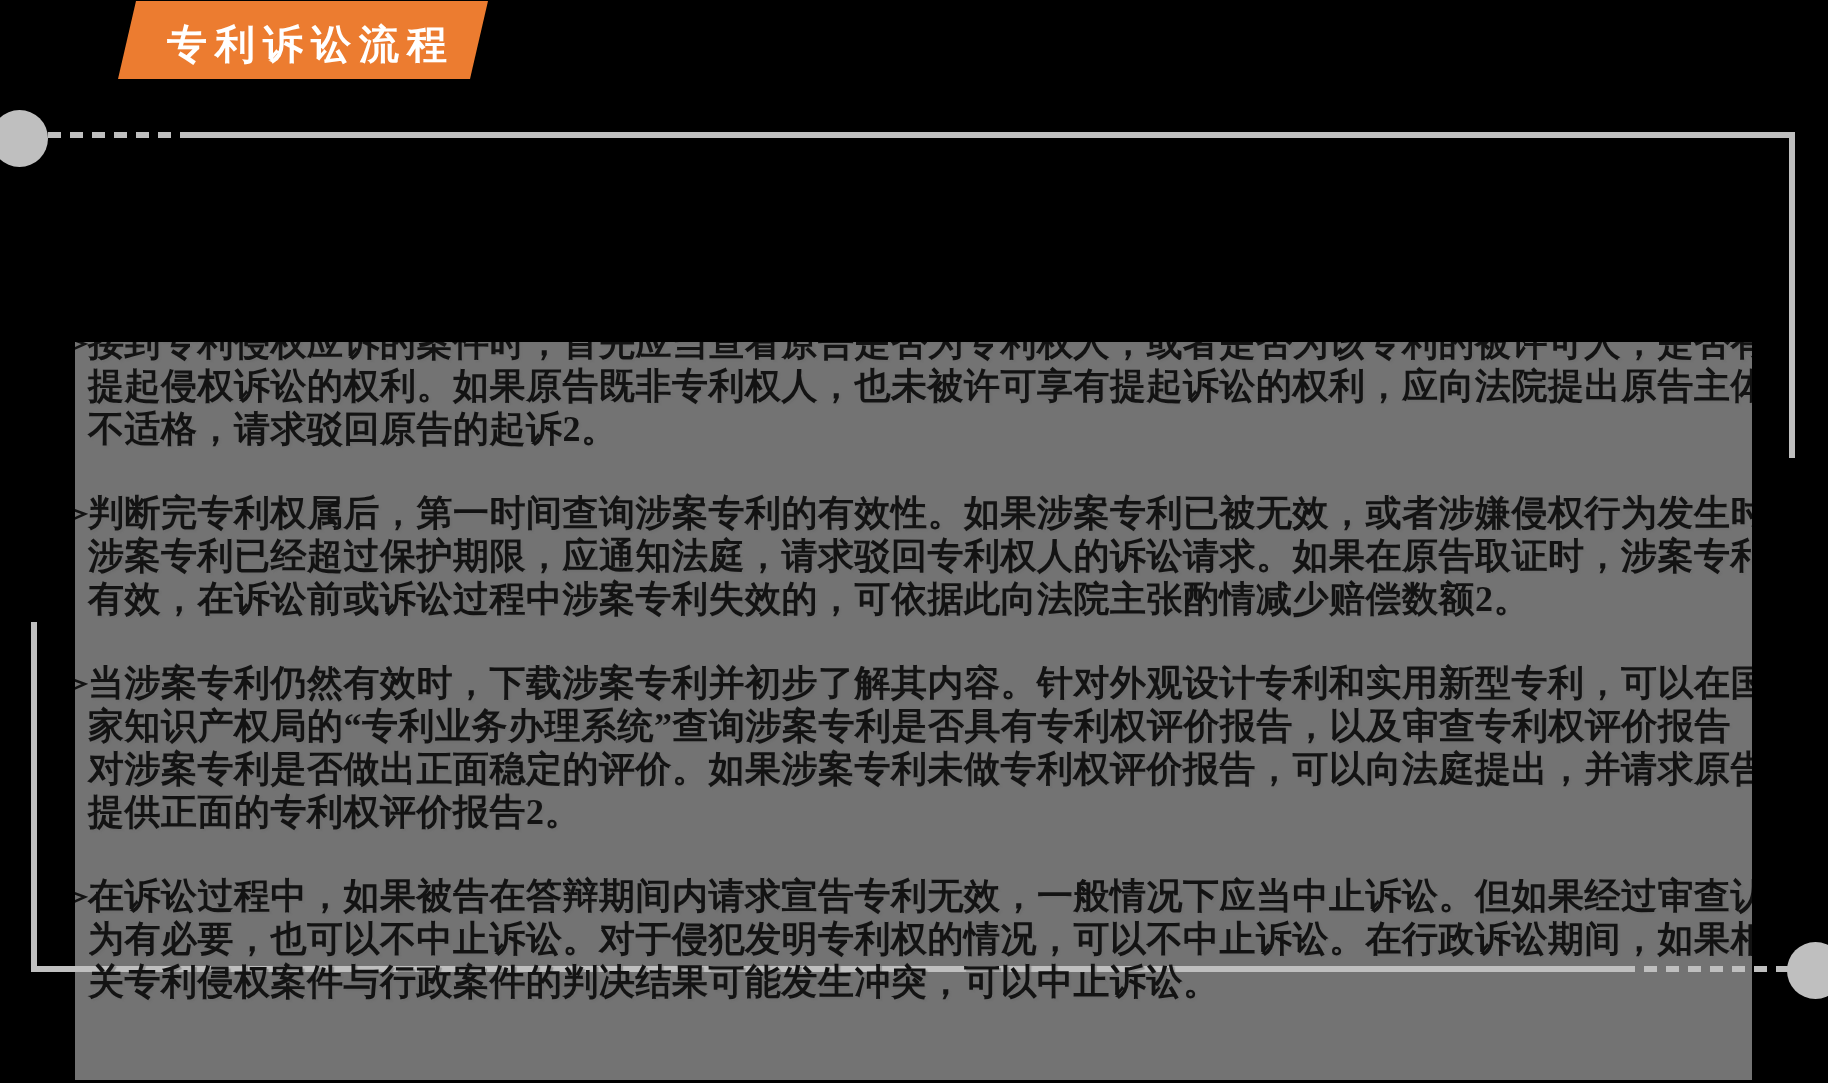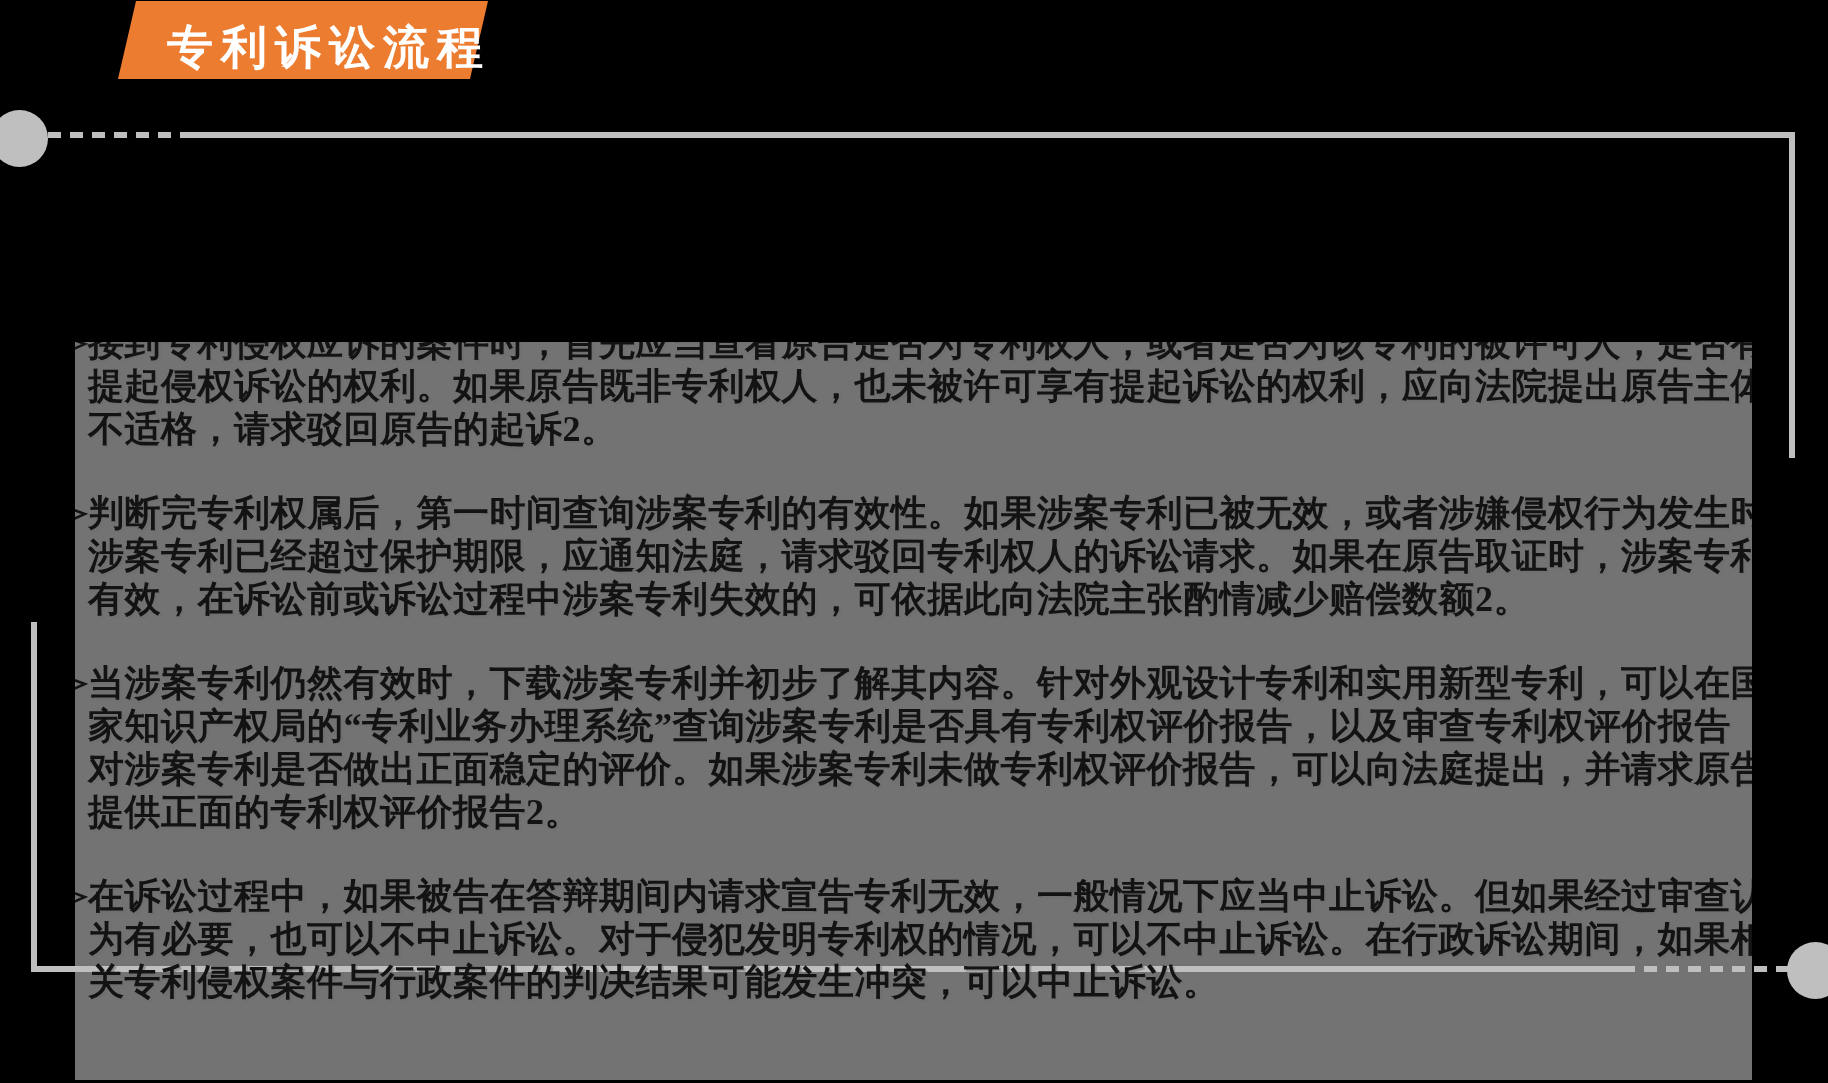--- a/index.html
+++ b/index.html
@@ -3,21 +3,21 @@
 <meta charset="utf-8">
 <style>
   html,body{margin:0;padding:0;background:#000;}
   .stage{position:relative;width:1828px;height:1083px;background:#000;overflow:hidden;
          font-family:"Liberation Serif","DejaVu Serif",serif;}
   
   .badge-shape{position:absolute;left:118px;top:1px;width:352px;height:78px;
                background:#EC7C30;transform:skewX(-13deg);transform-origin:left bottom;}
   .badge-label{position:absolute;left:167px;top:17px;width:320px;
                font-family:"Liberation Sans","DejaVu Sans",sans-serif;
-               font-size:46px;font-weight:bold;color:#fff;letter-spacing:8px;white-space:nowrap;}
+               font-size:40px;font-weight:bold;color:#fff;letter-spacing:8px;white-space:nowrap;}
   
   .dot{position:absolute;background:#BFBFBF;border-radius:50%;}
   .dot.tl{left:-9px;top:110px;width:57px;height:57px;}
   .dot.br{left:1787px;top:942px;width:57px;height:57px;}
   .hline{position:absolute;height:6px;background:#BFBFBF;}
   .hline.dash{background:repeating-linear-gradient(90deg,#BFBFBF 0 13px,transparent 13px 22px);}
   .top-dash{left:48px;top:132px;width:142px;}
   .top-solid{left:190px;top:132px;width:1605px;}
   .bottom-solid{left:31px;top:966px;width:1591px;}
   .bottom-dash{left:1622px;top:966px;width:166px;}

